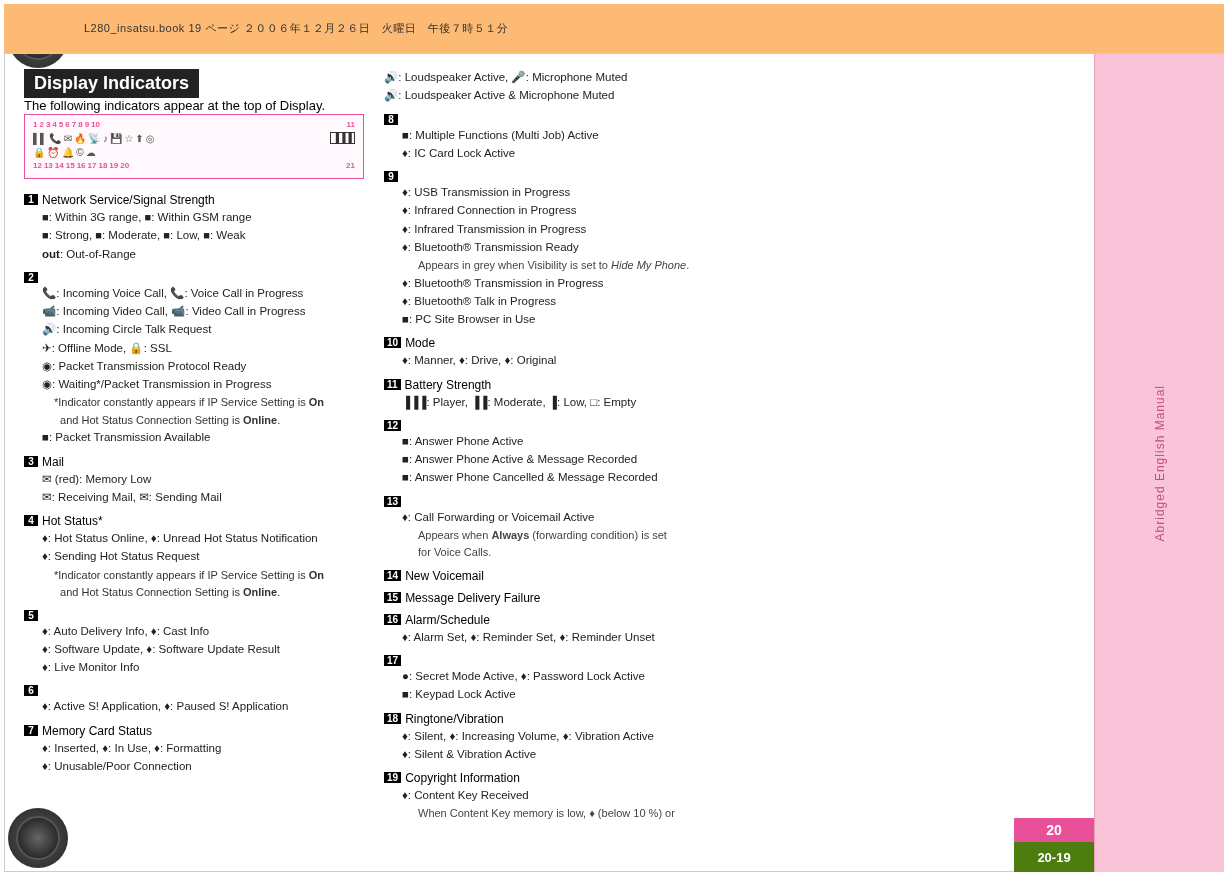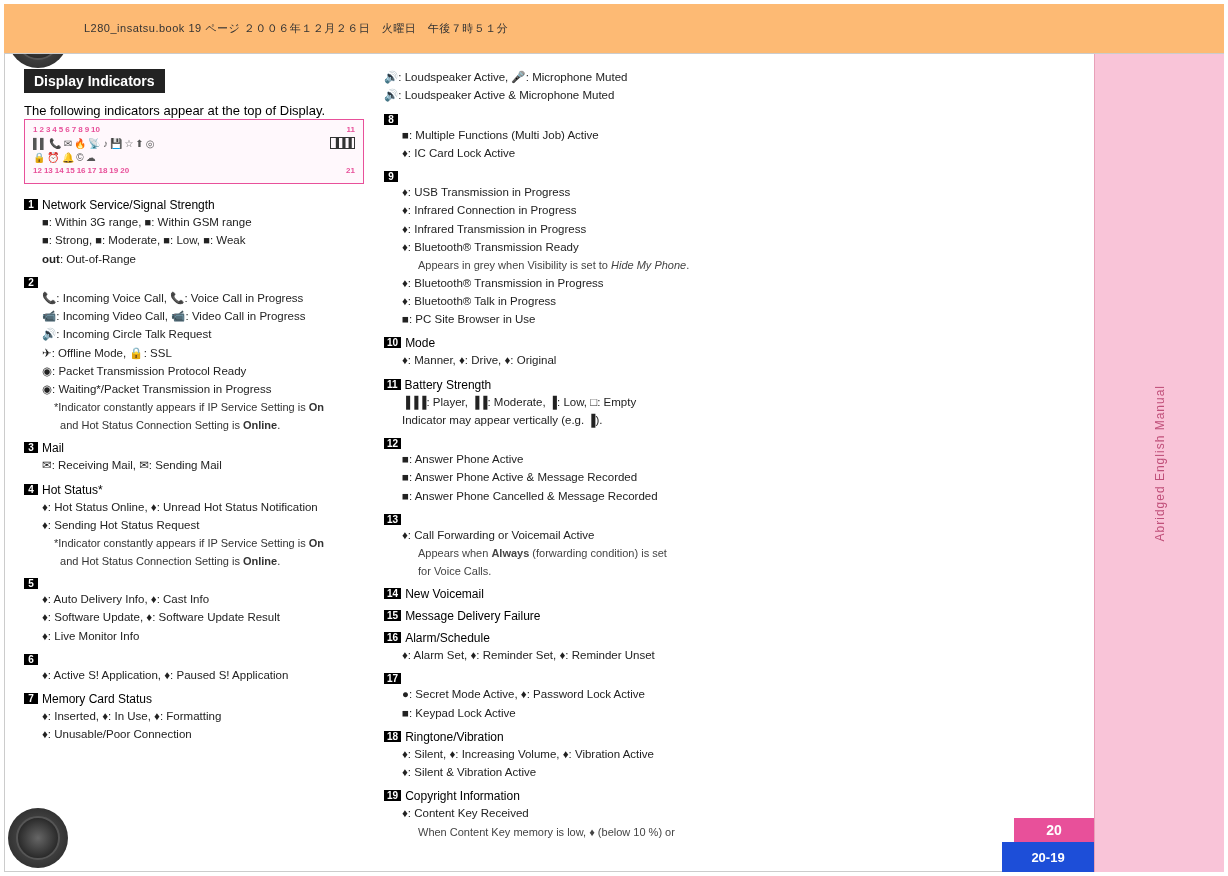--- a/index.html
+++ b/index.html
@@ -82,23 +82,23 @@
       color: #c0507a;
       letter-spacing: 1px;
       font-weight: normal;
     }
 
     
     .page-number-box {
       position: absolute;
       bottom: 4px;
       right: 134px;
-      width: 92px;
+      width: 80px;
       height: 30px;
-      background: #1d4ed8;
+      background: #4d7c0f;
       display: flex;
       align-items: center;
       justify-content: center;
     }
     .page-number-label {
       font-size: 13px;
       font-weight: bold;
       color: #fff;
     }
 
@@ -138,23 +138,22 @@
     }
     .right-col {
       flex: 1;
     }
 
     
     .title-box {
       background: #222;
       color: #fff;
       padding: 4px 10px;
-      font-size: 14px;
+      font-size: 18px;
       font-weight: bold;
-      margin-bottom: 10px;
       display: inline-block;
     }
 
     .intro-text {
       font-size: 13px;
       color: #000;
       margin-bottom: 1px;
     }
 
     
@@ -344,29 +343,31 @@
         </div>
         <div class="section-body">
           <p>📞: Incoming Voice Call, 📞: Voice Call in Progress</p>
           <p>📹: Incoming Video Call, 📹: Video Call in Progress</p>
           <p>🔊: Incoming Circle Talk Request</p>
           <p>✈: Offline Mode, 🔒: SSL</p>
           <p>◉: Packet Transmission Protocol Ready</p>
           <p>◉: Waiting*/Packet Transmission in Progress</p>
           <p class="asterisk-note">*Indicator constantly appears if IP Service Setting is <span class="bold">On</span></p>
           <p class="asterisk-note">&nbsp;&nbsp;and Hot Status Connection Setting is <span class="bold">Online</span>.</p>
+          <p>■: Packet Transmission Available</p>
         </div>
       </div>
 
       <div class="section">
         <div class="section-header">
           <span class="section-num">3</span>
           <span class="section-title">Mail</span>
         </div>
         <div class="section-body">
+          <p>✉ (red): Memory Low</p>
           <p>✉: Receiving Mail, ✉: Sending Mail</p>
         </div>
       </div>
 
       <div class="section">
         <div class="section-header">
           <span class="section-num">4</span>
           <span class="section-title">Hot Status*</span>
         </div>
         <div class="section-body">
@@ -453,21 +454,20 @@
         </div>
       </div>
 
       <div class="section">
         <div class="section-header">
           <span class="section-num">11</span>
           <span class="section-title">Battery Strength</span>
         </div>
         <div class="section-body">
           <p>▐▐▐: Player, ▐▐: Moderate, ▐: Low, □: Empty</p>
-          <p>Indicator may appear vertically (e.g. ▐).</p>
         </div>
       </div>
 
       <div class="section">
         <div class="section-header">
           <span class="section-num">12</span>
         </div>
         <div class="section-body">
           <p>■: Answer Phone Active</p>
           <p>■: Answer Phone Active &amp; Message Recorded</p>

